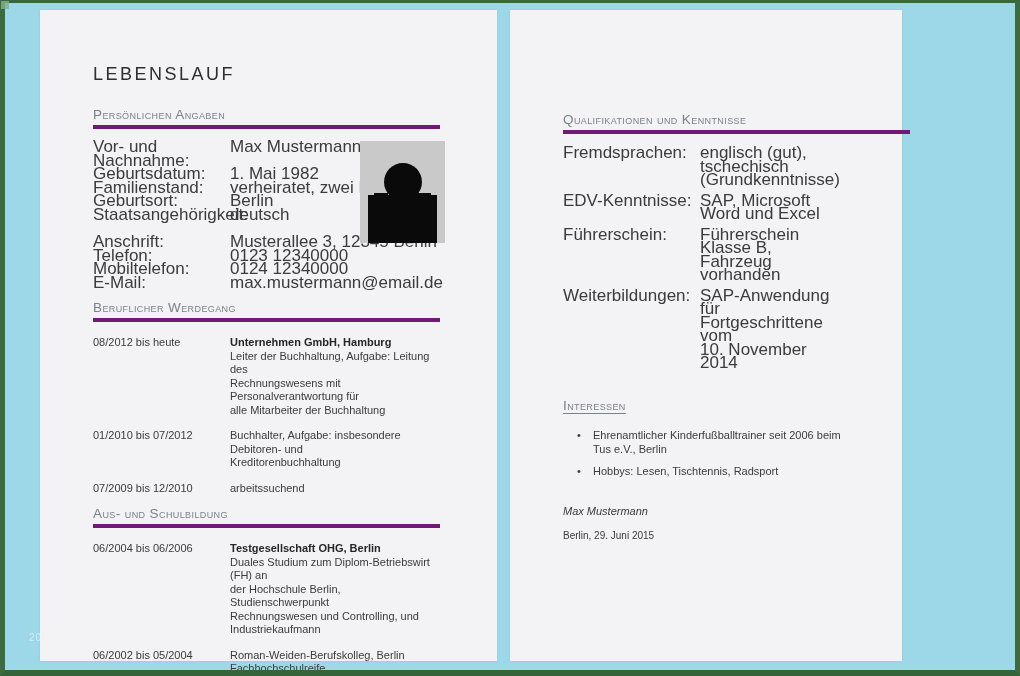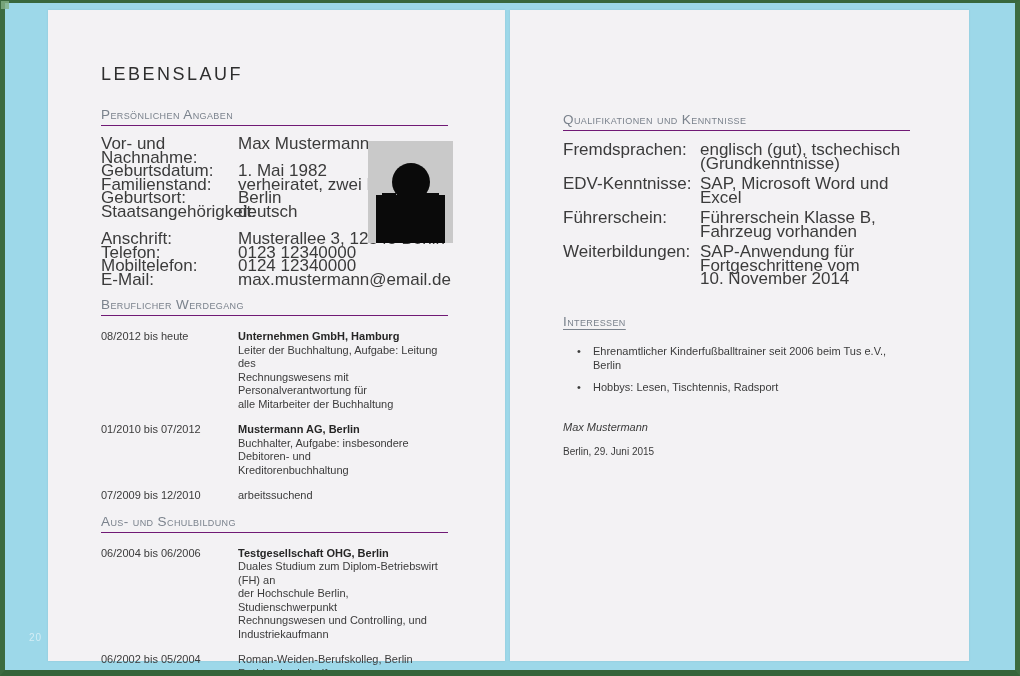--- a/index.html
+++ b/index.html
@@ -27,32 +27,32 @@
   .watermark {
     position: absolute; left: 29px; top: 632px;
     font-size: 10px; color: rgba(255,255,255,.55);
     z-index: 2; letter-spacing: 1px;
   }
   .page {
     position: absolute; top: 10px; height: 651px;
     background: #f3f2f4;
     box-shadow: 0 0 2px rgba(0,0,0,.08);
   }
-  .page.left  { left: 48px;  width: 457px; padding: 54px 57px 0 53px; }
-  .page.right { left: 510px; width: 459px; padding: 103px 59px 0 53px; }
+  .page.left  { left: 40px;  width: 457px; padding: 54px 57px 0 53px; }
+  .page.right { left: 510px; width: 392px; padding: 103px 59px 0 53px; }
 
   .cv-title {
     font-size: 18px; font-weight: 400; letter-spacing: 2.5px;
     color: #2e2e2e; line-height: 20px;
   }
   .section-heading {
     font-variant: small-caps;
     font-size: 13.5px; font-weight: 400;
     color: #7a828c; letter-spacing: .4px;
-    border-bottom: 1px solid #701a75;
+    border-bottom: 4px solid #701a75;
     padding-bottom: 3px; line-height: 14px;
     width: 347px;
   }
   .section-heading.word-underline {
     border-bottom: none; width: auto; display: inline-block;
     text-decoration: underline;
     text-underline-offset: 3px;
   }
   .kv-row { display: flex; line-height: 13.5px; font-size: 17px; color: #3b3b3b; }
   .kv-row .k { width: 137px; flex: 0 0 137px; }
@@ -167,21 +167,20 @@
       <span class="details">
         <span class="org" style="display:block">Unternehmen GmbH, Hamburg</span>
         <span class="preline" style="display:block">Leiter der Buchhaltung, Aufgabe: Leitung des
 Rechnungswesens mit Personalverantwortung für
 alle Mitarbeiter der Buchhaltung</span>
       </span>
     </div>
     <div class="entry">
       <span class="period">01/2010 bis 07/2012</span>
       <span class="details">
-        <span class="org" style="display:block">Mustermann AG, Berlin</span>
         <span class="preline" style="display:block">Buchhalter, Aufgabe: insbesondere Debitoren- und
 Kreditorenbuchhaltung</span>
       </span>
     </div>
     <div class="entry">
       <span class="period">07/2009 bis 12/2010</span>
       <span class="details">
         <span class="preline" style="display:block">arbeitssuchend</span>
       </span>
     </div>

